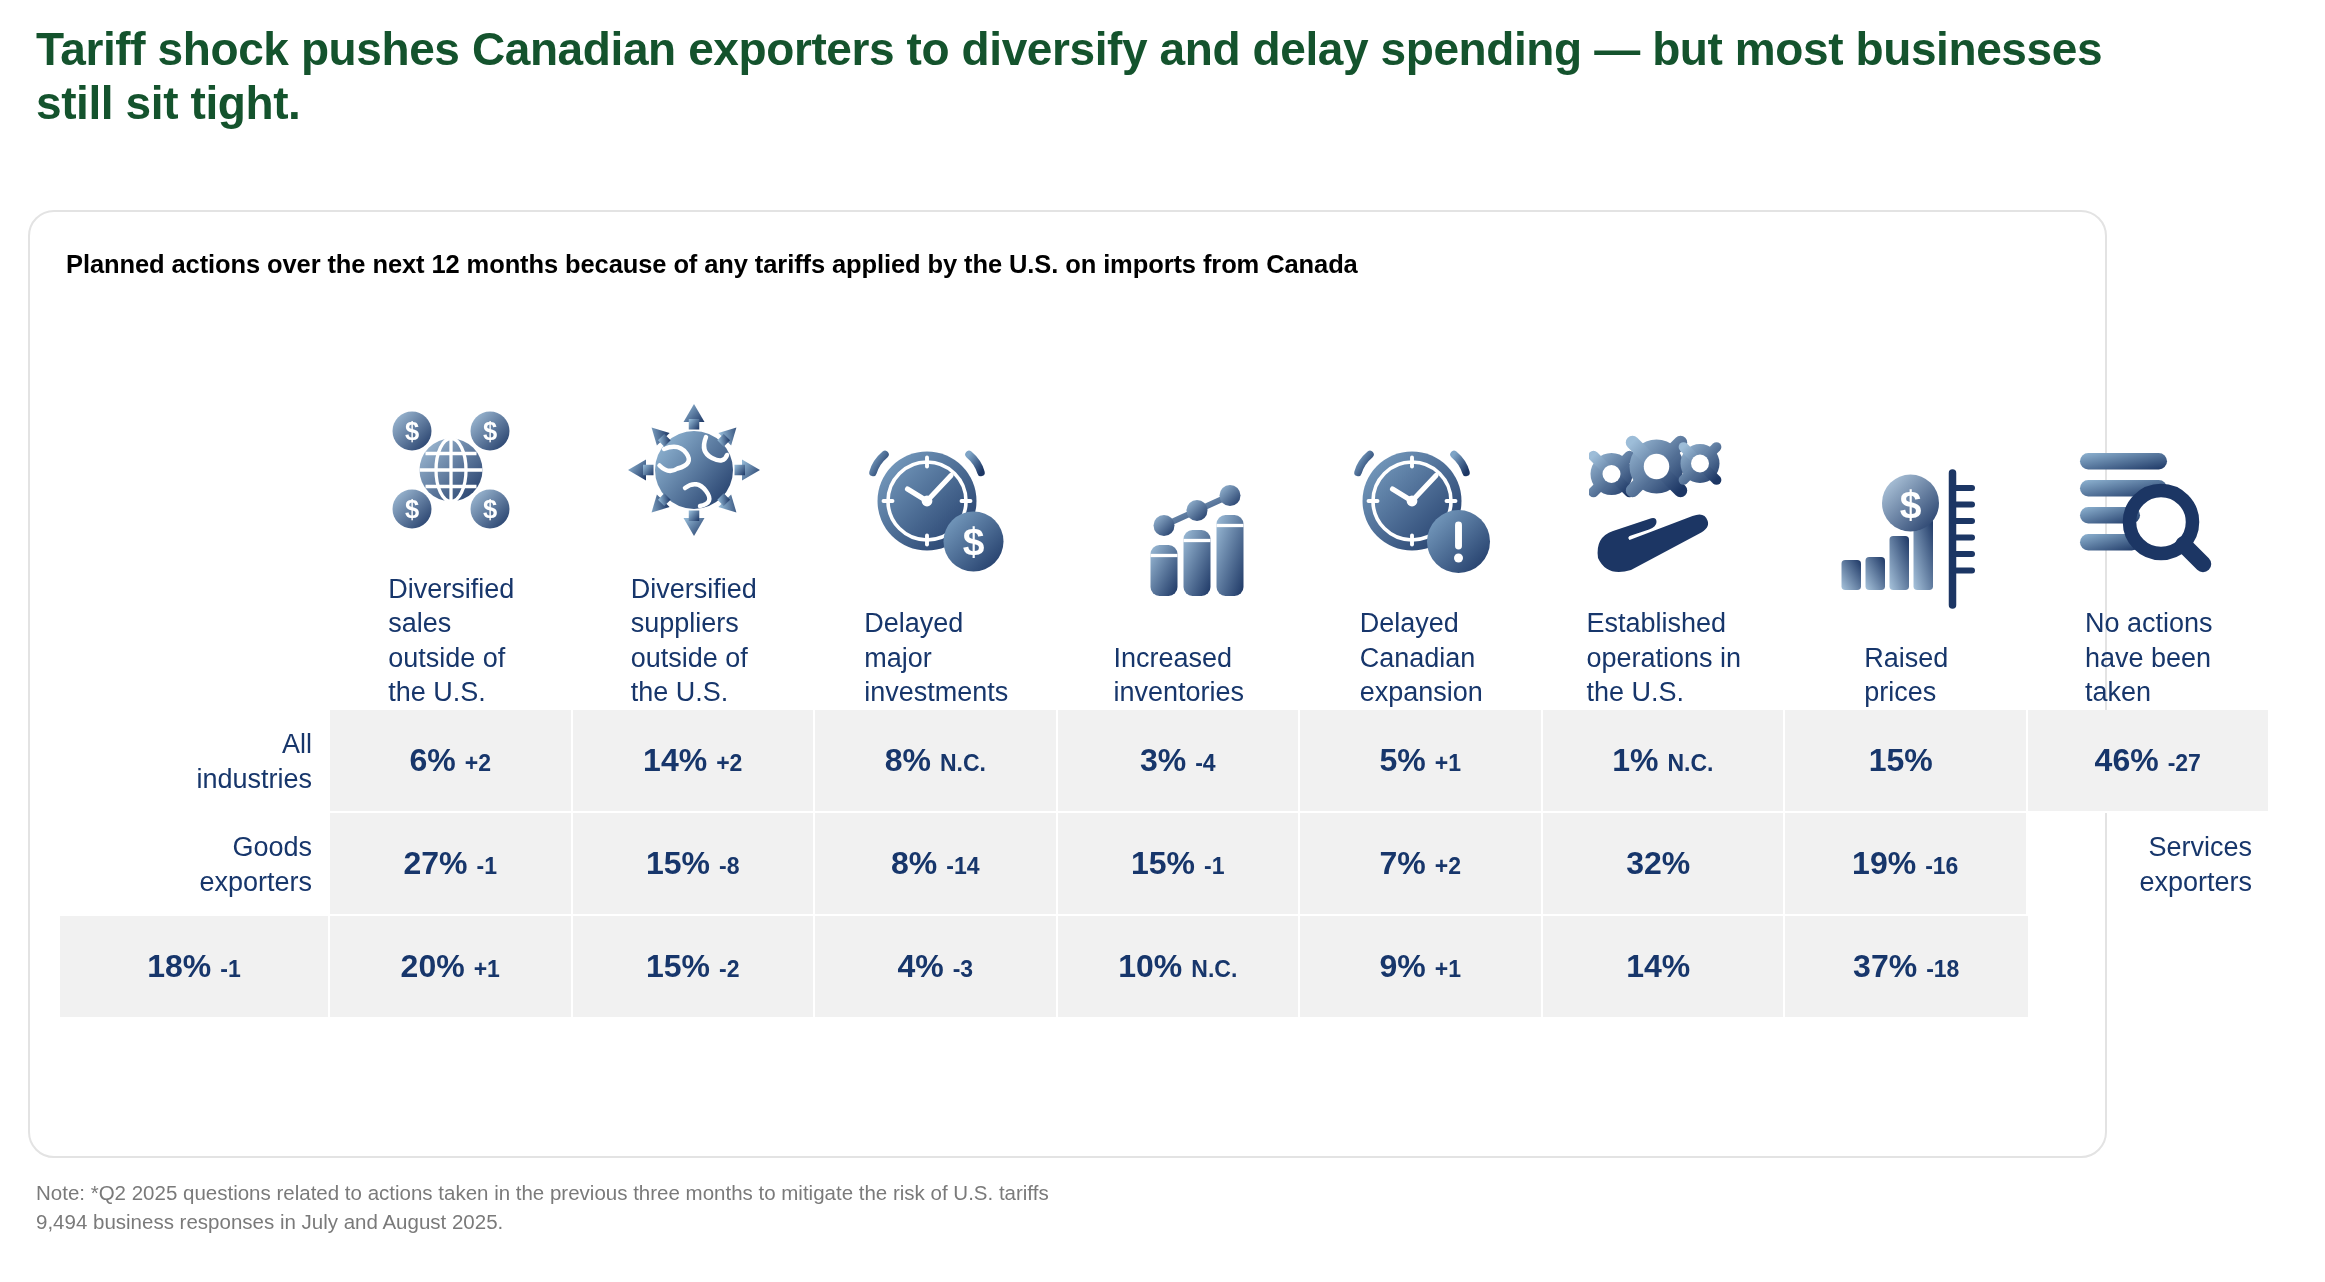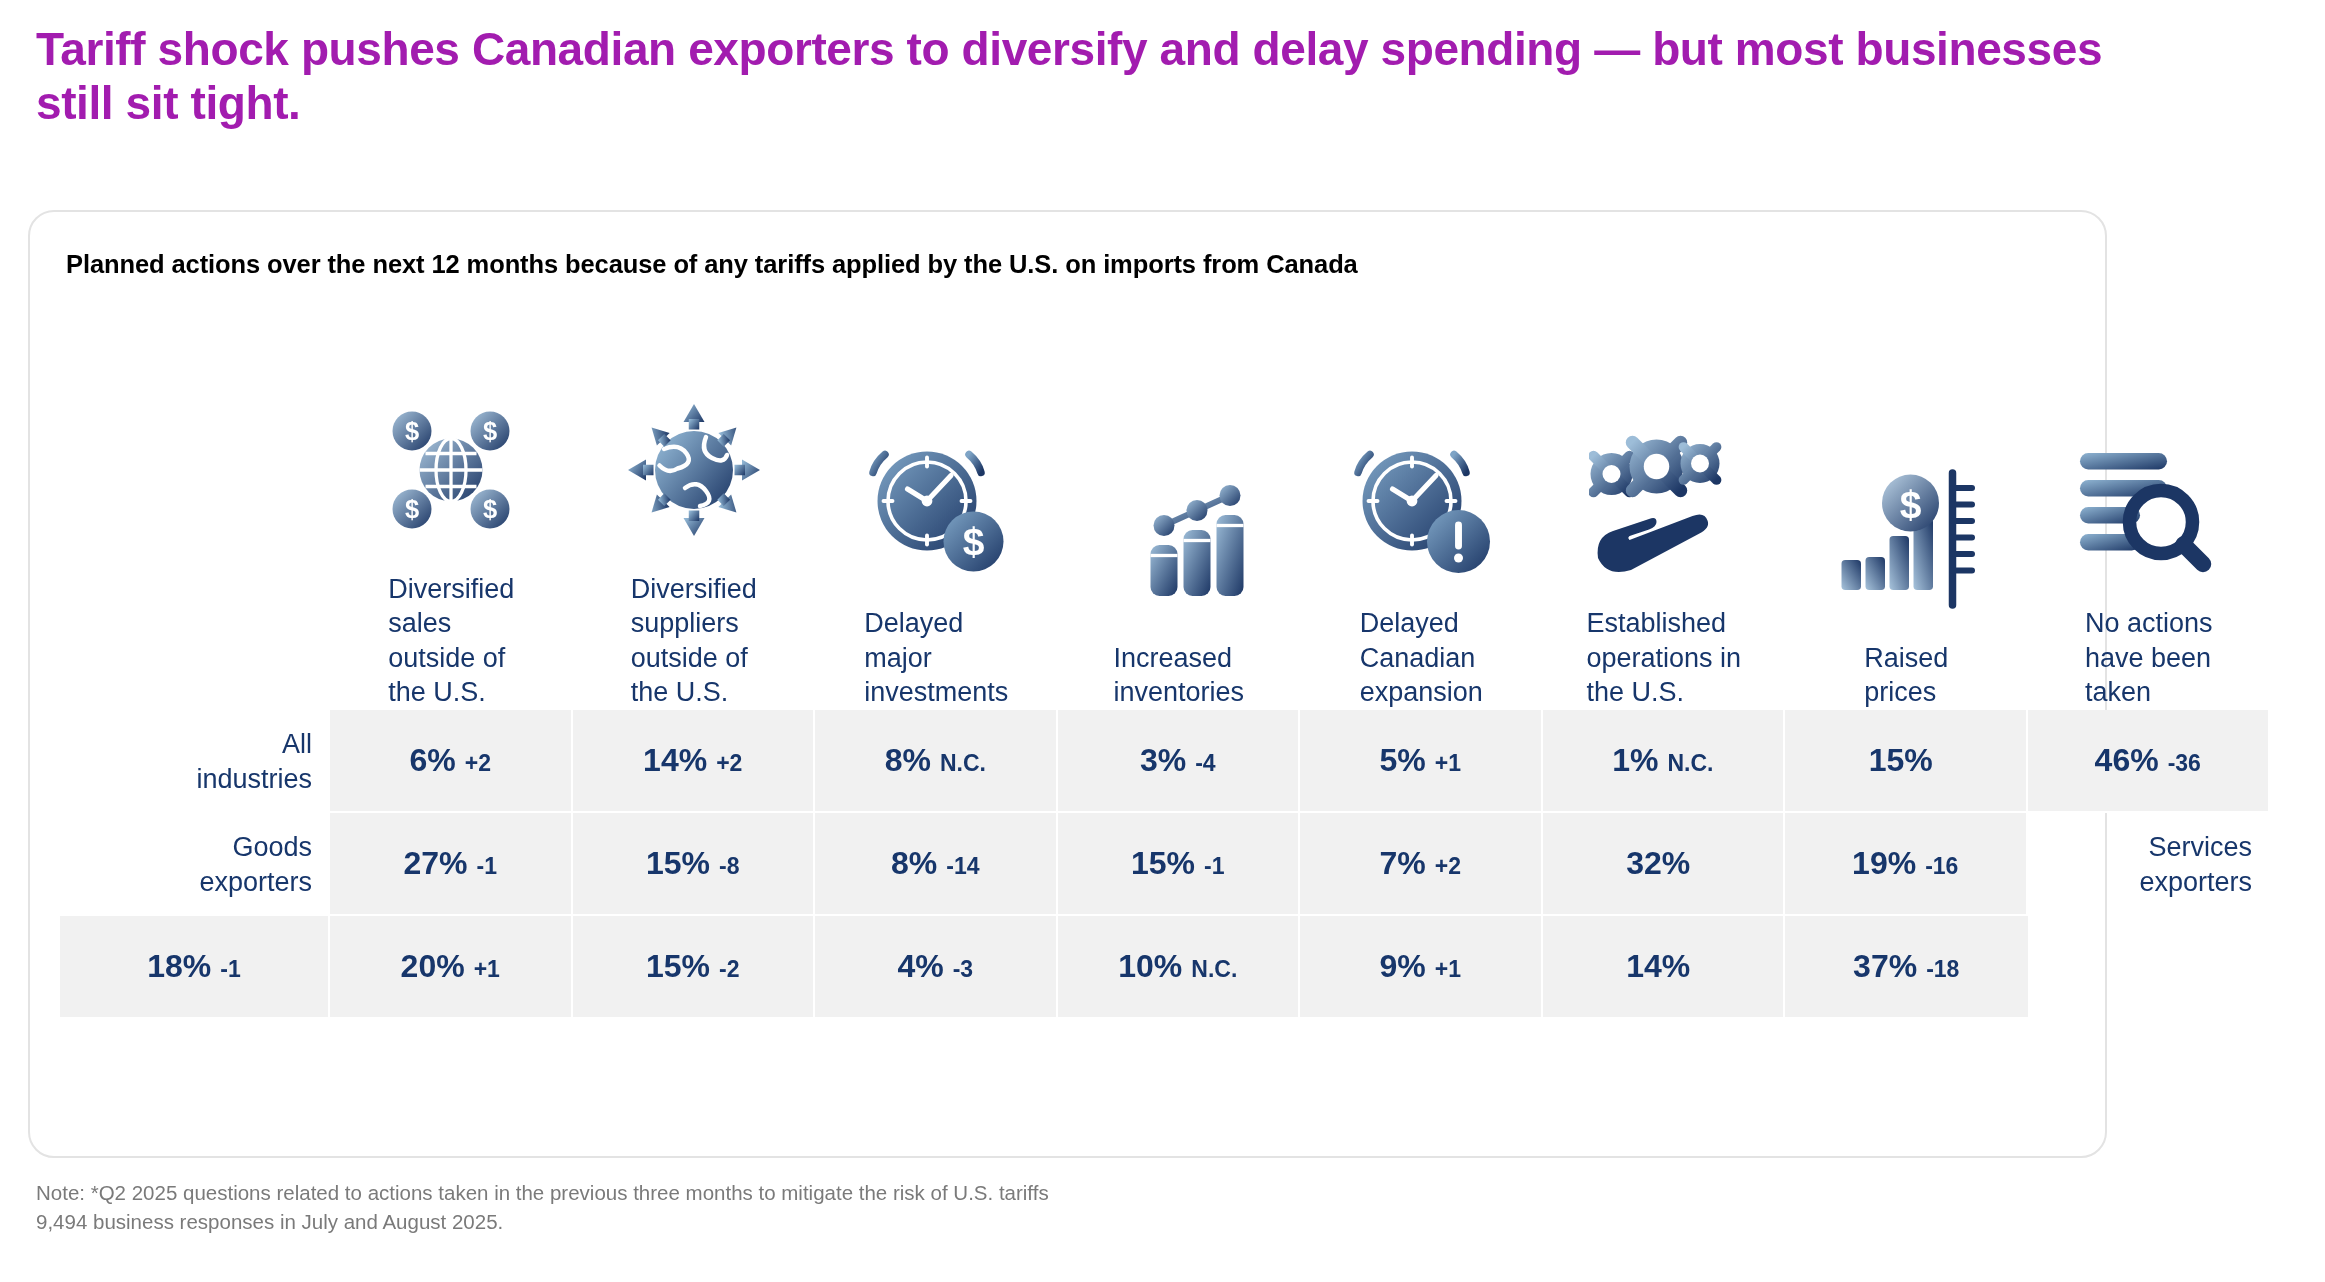--- a/index.html
+++ b/index.html
@@ -15,21 +15,21 @@
 
   
   #title {
     position: absolute;
     left: 36px;
     top: 22px;
     width: 2140px;
     font-size: 46px;
     line-height: 1.18;
     font-weight: bold;
-    color: #a21caf;
+    color: #14532d;
     letter-spacing: -0.4px;
   }
 
   
   #card {
     position: absolute;
     left: 28px;
     top: 210px;
     width: 2079px;
     height: 948px;
@@ -497,21 +497,21 @@
     <div class="dcell">
         <span class="val">1%</span>
         <span class="delta">N.C.</span>
       </div>
     <div class="dcell">
         <span class="val">15%</span>
         <span class="delta"></span>
       </div>
     <div class="dcell">
         <span class="val">46%</span>
-        <span class="delta">-36</span>
+        <span class="delta">-27</span>
       </div>
 
     <div class="rlabel">Goods
 exporters</div>
     <div class="dcell">
         <span class="val">27%</span>
         <span class="delta">-1</span>
       </div>
     <div class="dcell">
         <span class="val">15%</span>

